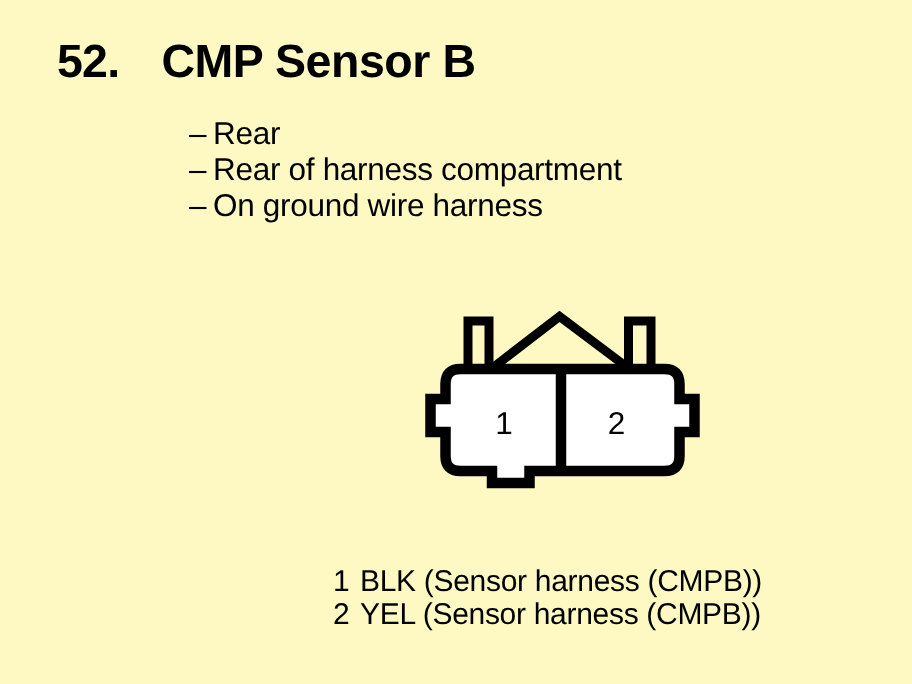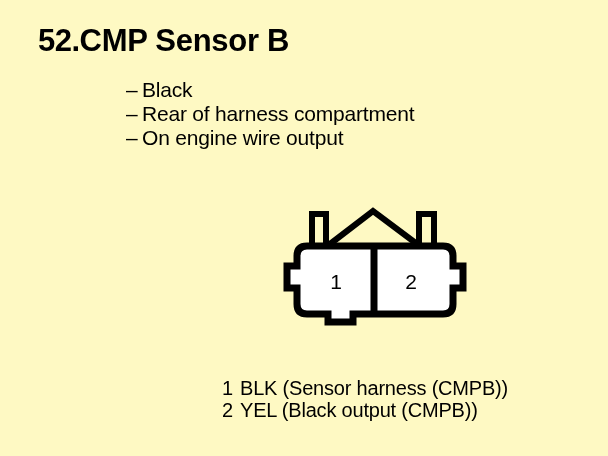--- a/index.html
+++ b/index.html
@@ -27,20 +27,21 @@
     white-space: nowrap;
   }
   #heading .item-number {
     font-size: 31px;
     font-weight: bold;
     letter-spacing: -0.5px;
   }
   #heading .item-title {
     font-size: 31px;
     font-weight: bold;
+    margin-left: 28px;
     letter-spacing: -0.3px;
   }
 
   
   #bullet-list {
     position: absolute;
     left: 126px;
     top: 78px;
   }
   #bullet-list .bullet-row {
@@ -99,29 +100,29 @@
 <div id="page">
 
   <div id="heading">
     <span class="item-number">52.</span>
     <span class="item-title">CMP Sensor B</span>
   </div>
 
   <div id="bullet-list">
     <div class="bullet-row">
       <span class="bullet-dash">–</span>
-      <span class="bullet-text">Black</span>
+      <span class="bullet-text">Rear</span>
     </div>
     <div class="bullet-row">
       <span class="bullet-dash">–</span>
       <span class="bullet-text">Rear of harness compartment</span>
     </div>
     <div class="bullet-row">
       <span class="bullet-dash">–</span>
-      <span class="bullet-text">On engine wire output</span>
+      <span class="bullet-text">On ground wire harness</span>
     </div>
   </div>
 
   <div id="connector-diagram">
     <svg width="210" height="130" viewBox="0 0 210 130" xmlns="http://www.w3.org/2000/svg">
 
       <polyline points="60,44 103,11 147,44" fill="none" stroke="#000000" stroke-width="6" stroke-linejoin="miter" stroke-linecap="butt"></polyline>
 
       <path d="M 42,44 L 42,14 L 56,14 L 56,44" fill="none" stroke="#000000" stroke-width="6" stroke-linejoin="miter" stroke-linecap="butt"></path>
 
@@ -156,17 +157,17 @@
     </svg>
   </div>
 
   <div id="pin-legend">
     <div class="legend-row">
       <span class="legend-pin">1</span>
       <span class="legend-text">BLK (Sensor harness (CMPB))</span>
     </div>
     <div class="legend-row">
       <span class="legend-pin">2</span>
-      <span class="legend-text">YEL (Black output (CMPB))</span>
+      <span class="legend-text">YEL (Sensor harness (CMPB))</span>
     </div>
   </div>
 
 </div>
 
 </body></html>

